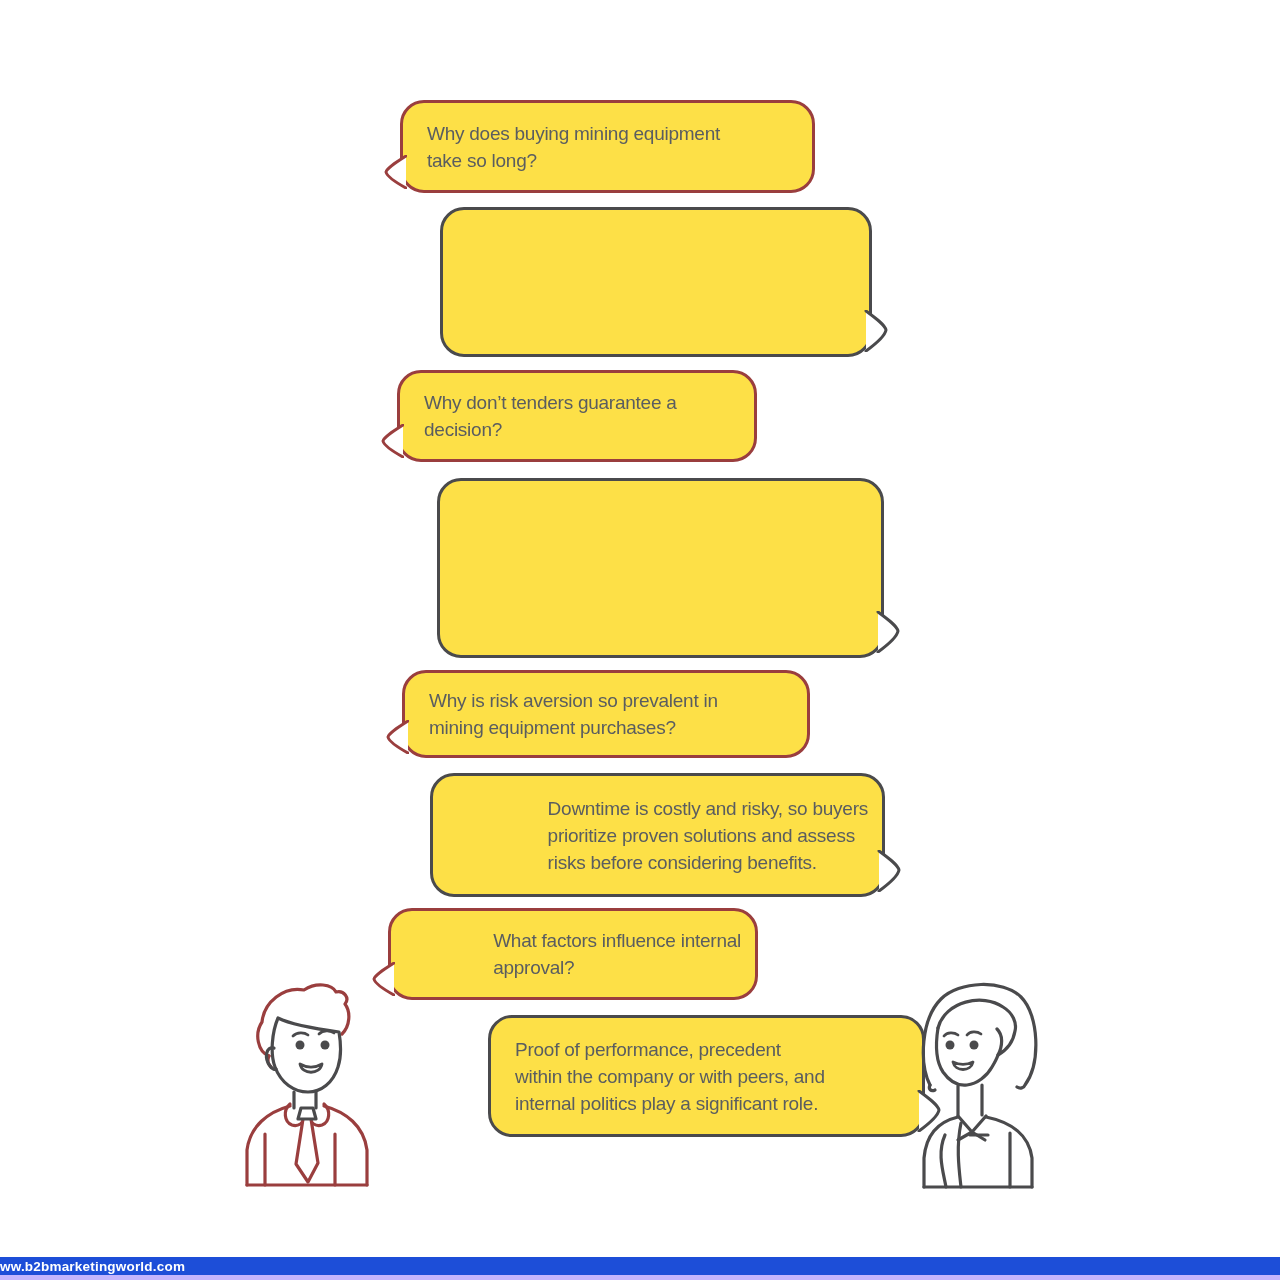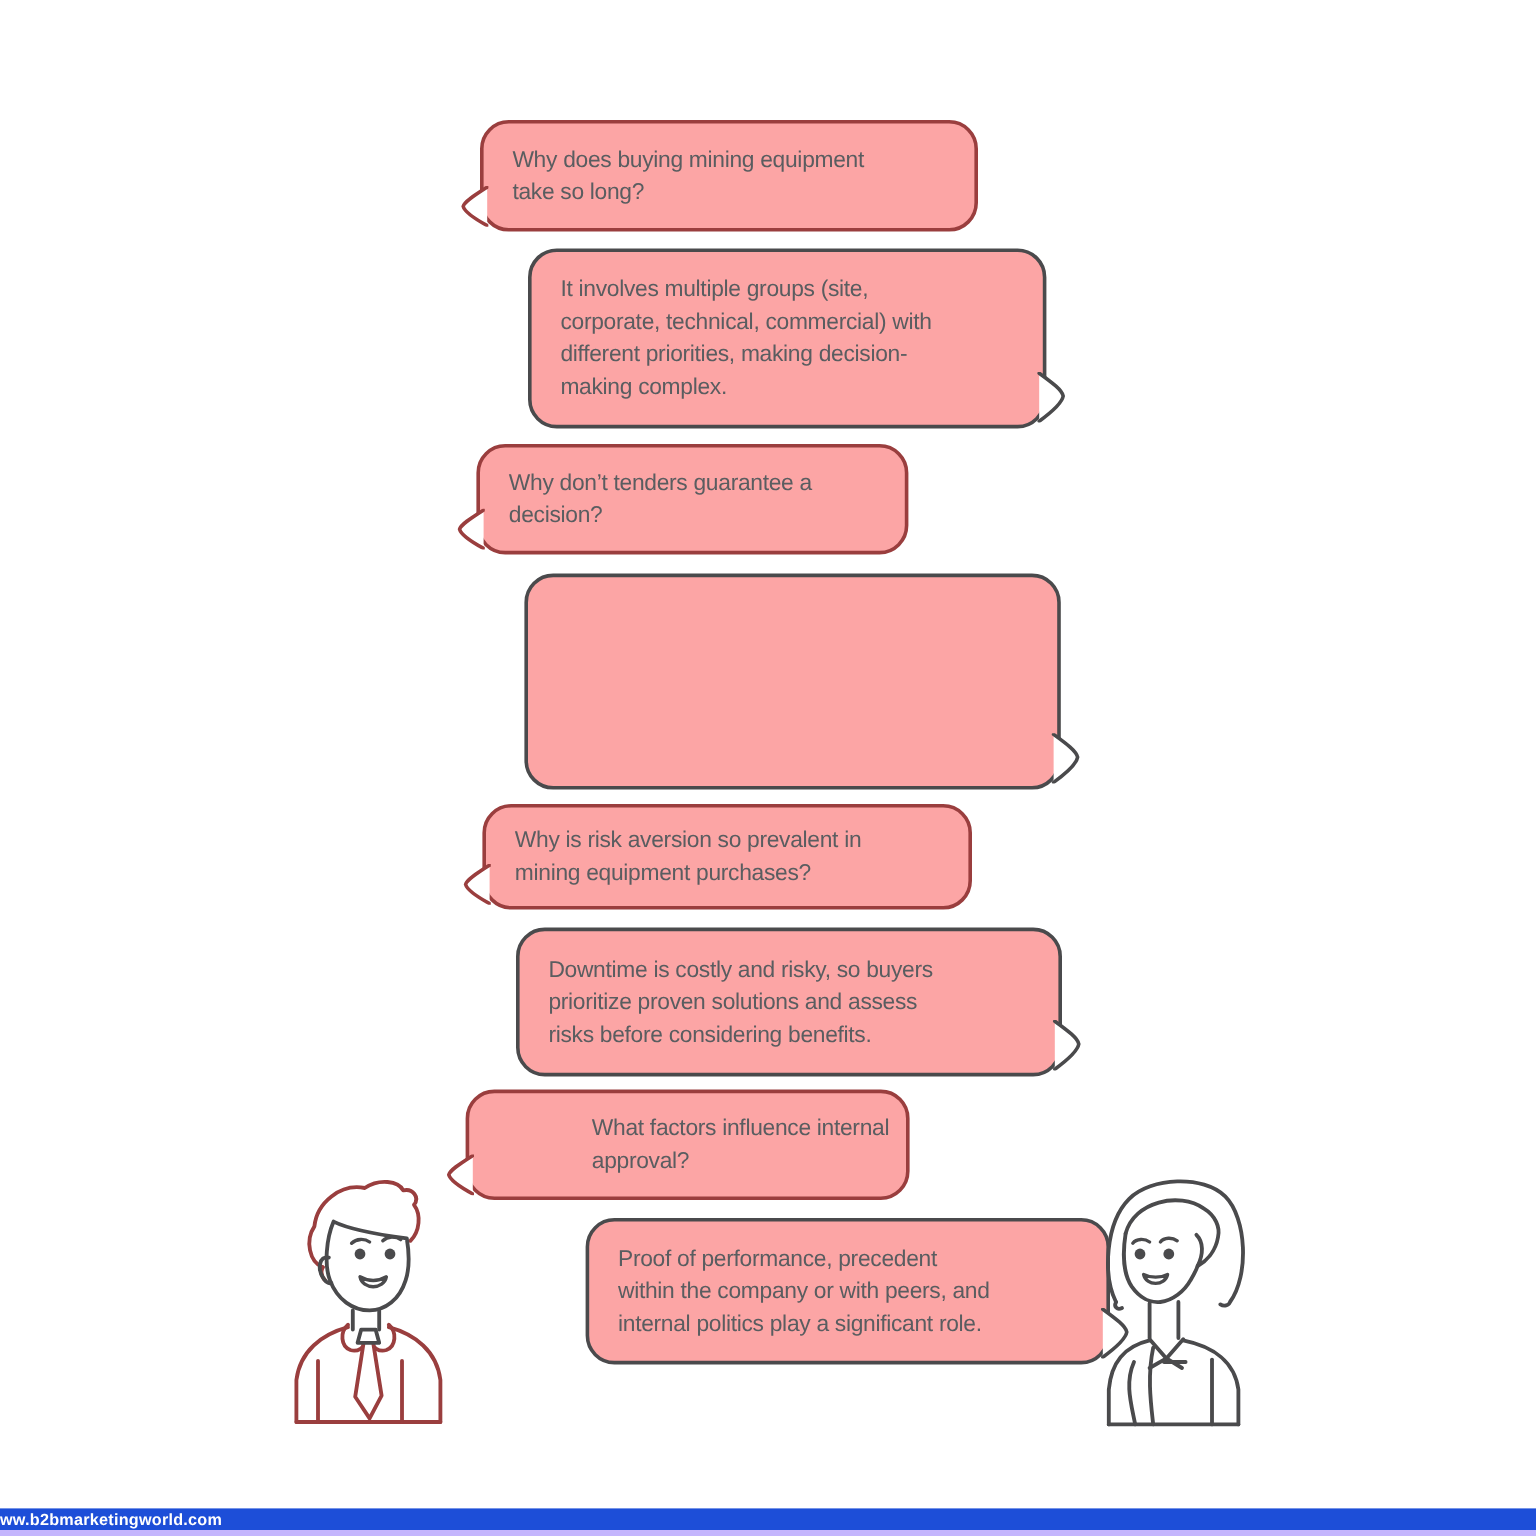--- a/index.html
+++ b/index.html
@@ -1,38 +1,38 @@
 <!DOCTYPE html>
 <html><head>
 <meta charset="utf-8">
 <style>
   html,body{margin:0;padding:0;background:#ffffff;}
   .canvas{
     position:relative;width:1280px;height:1280px;background:#ffffff;overflow:hidden;
     font-family:"Liberation Sans", sans-serif;
   }
   .bubble{
-    position:absolute;box-sizing:border-box;background:#fca5a5;
+    position:absolute;box-sizing:border-box;background:#fde047;
     border:3px solid;border-radius:24px;
     display:flex;align-items:center;
     color:#5a5d60;font-size:19px;line-height:27px;letter-spacing:-0.25px;
   }
   .bubble .txt{white-space:pre;padding:0 14px 0 24px;}
   .q{border-color:#9a3e3e;}
   .a{border-color:#4a4a4c;}
   .tail{position:absolute;}
   .q .tail{left:-20px;bottom:1px;}
   .a .tail{right:-20px;bottom:2px;}
   
   .b1{left:400px;top:100px;width:415px;height:93px;}
   .b2{left:440px;top:207px;width:432px;height:150px;}
   .b3{left:397px;top:370px;width:360px;height:92px;}
   .b4{left:437px;top:478px;width:447px;height:180px;}
   .b5{left:402px;top:670px;width:408px;height:88px;}
-  .b6{left:430px;top:773px;width:455px;height:124px;}
+  .b6{left:430px;top:773px;width:455px;height:124px;justify-content:flex-end;}
   .b7{left:388px;top:908px;width:370px;height:92px;justify-content:flex-end;}
   .b8{left:448px;top:1015px;width:437px;height:122px;margin-left:40px;}
   .avatar{position:absolute;}
   .man{left:228px;top:982px;}
   .woman{left:903px;top:975px;}
   .footer{
     position:absolute;left:0;right:0;bottom:0;height:18px;
     background:#1d4ed8;border-bottom:5px solid #c4b5fd;
     display:flex;align-items:center;
   }
@@ -48,24 +48,20 @@
       <path d="M23,1 C12,8 4,13 3,17 C4,21 12,27 23,33" fill="#ffffff" stroke="#9a3e3e" stroke-width="3" stroke-linecap="round" stroke-linejoin="round"></path>
     </svg>
     <span class="txt">Why does buying mining equipment
 take so long?</span>
   </div>
 
   <div class="bubble a b2">
     <svg class="tail" width="26" height="42" viewBox="0 0 26 42">
       <path d="M3,1 C14,9 22,15 23,20 C22,26 14,33 3,41" fill="#ffffff" stroke="#4a4a4c" stroke-width="3" stroke-linecap="round" stroke-linejoin="round"></path>
     </svg>
-    <span class="txt">It involves multiple groups (site,
-corporate, technical, commercial) with
-different priorities, making decision-
-making complex.</span>
   </div>
 
   <div class="bubble q b3">
     <svg class="tail" width="24" height="34" viewBox="0 0 24 34">
       <path d="M23,1 C12,8 4,13 3,17 C4,21 12,27 23,33" fill="#ffffff" stroke="#9a3e3e" stroke-width="3" stroke-linecap="round" stroke-linejoin="round"></path>
     </svg>
     <span class="txt">Why don’t tenders guarantee a
 decision?</span>
   </div>
 

